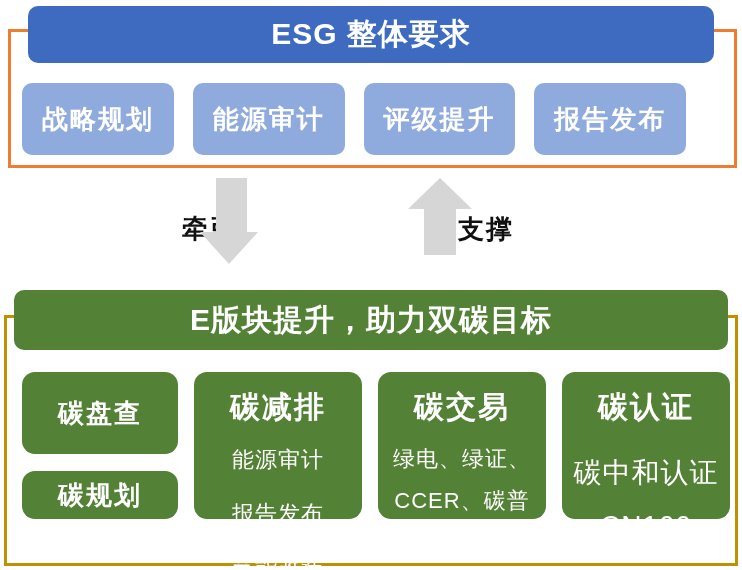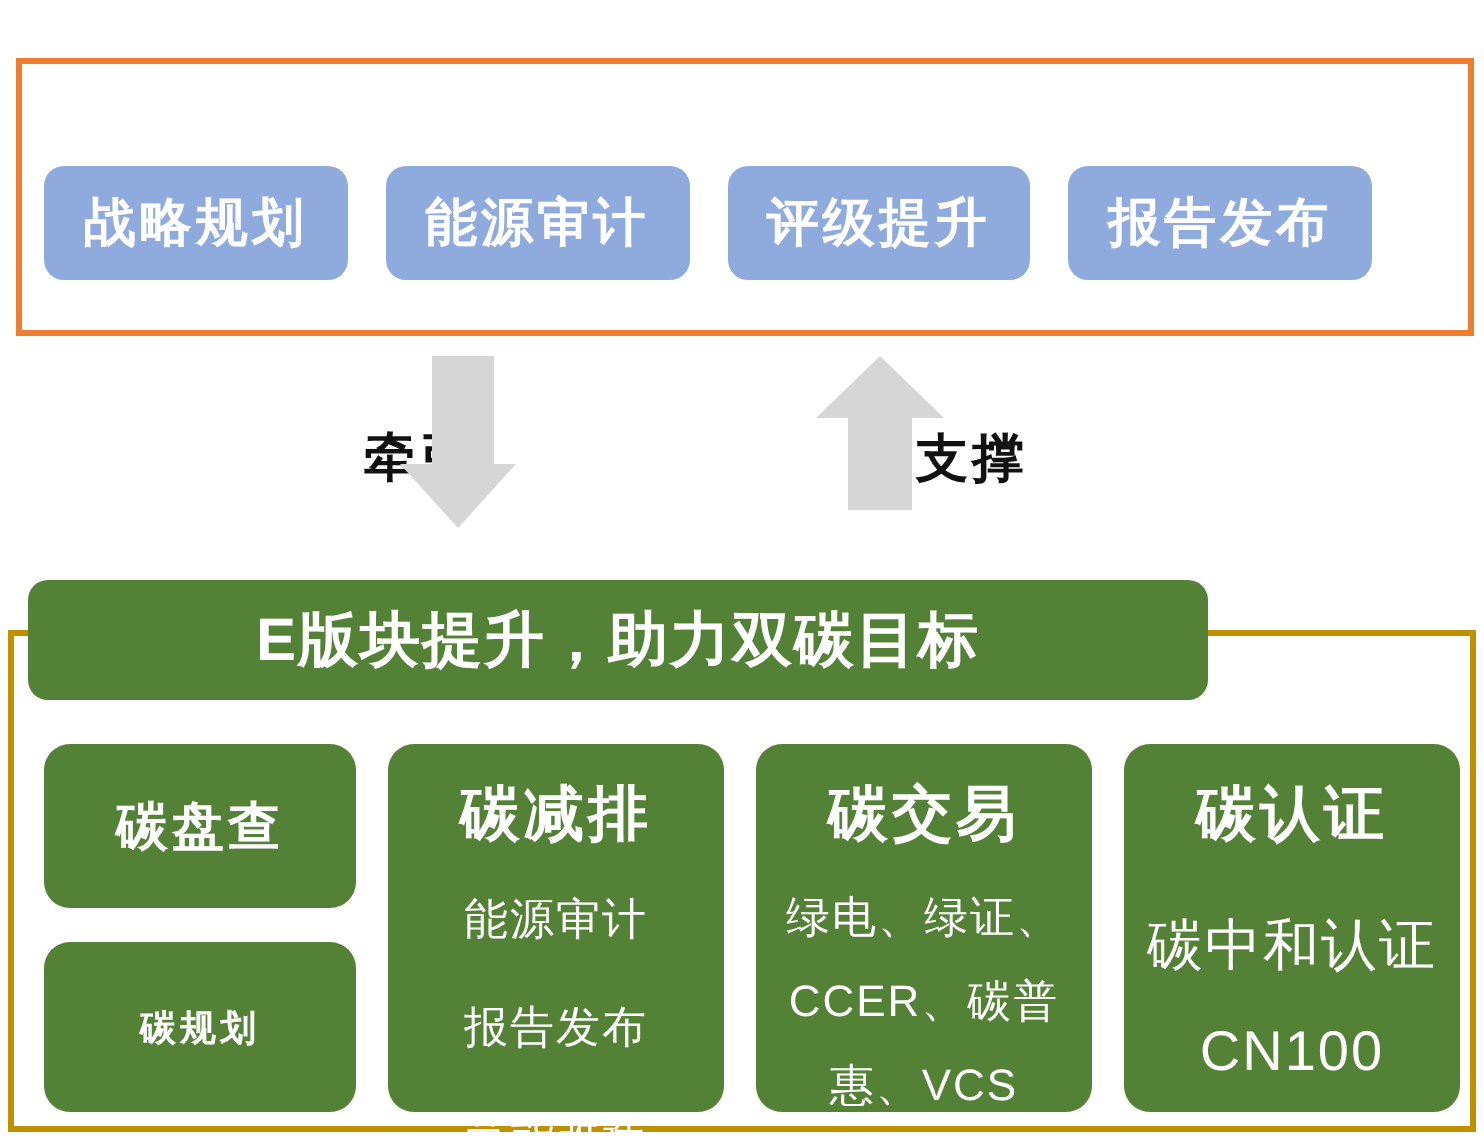--- a/index.html
+++ b/index.html
@@ -31,21 +31,21 @@
     border-radius: 10px;
     display: flex; align-items: center; justify-content: center;
     color: #ffffff;
     font-size: 30px;
     font-weight: bold;
     letter-spacing: 1px;
   }
   .top-items {
     position: absolute;
     left: 22px; top: 83px;
-    width: 664px; height: 57px;
+    width: 664px; height: 72px;
     display: flex;
     gap: 19px;
   }
   .top-item {
     flex: 1;
     background: #8FAADC;
     border-radius: 10px;
     display: flex; align-items: center; justify-content: center;
     color: #ffffff;
     font-size: 26px;
@@ -68,33 +68,33 @@
   .bottom-frame {
     position: absolute;
     left: 4px; top: 315px;
     width: 728px; height: 245px;
     border: 3px solid #BF9000;
     background: transparent;
   }
   .bottom-header {
     position: absolute;
     left: 14px; top: 290px;
-    width: 590px; height: 60px;
+    width: 714px; height: 60px;
     background: #538135;
     border-radius: 10px;
     display: flex; align-items: center; justify-content: center;
     color: #ffffff;
     font-size: 30px;
     font-weight: bold;
     letter-spacing: 1px;
   }
   .columns {
     position: absolute;
     left: 22px; top: 372px;
-    width: 708px; height: 184px;
+    width: 708px; height: 147px;
     display: flex;
     gap: 16px;
   }
   .col-stack {
     width: 156px;
     flex: 0 0 156px;
     display: flex;
     flex-direction: column;
   }
   .green-box {
@@ -105,21 +105,21 @@
   }
   .stack-box-top {
     height: 82px;
     display: flex; align-items: center; justify-content: center;
     font-size: 26px; font-weight: bold; letter-spacing: 2px;
   }
   .stack-box-bottom {
     flex: 1;
     margin-top: 17px;
     display: flex; align-items: center; justify-content: center;
-    font-size: 18px; font-weight: bold; letter-spacing: 2px;
+    font-size: 26px; font-weight: bold; letter-spacing: 2px;
   }
   .col-box {
     flex: 1;
     padding-top: 15px;
     box-sizing: border-box;
   }
   .box-title {
     font-size: 30px;
     font-weight: bold;
     letter-spacing: 2px;
@@ -148,20 +148,21 @@
     line-height: 1.9;
     letter-spacing: 1px;
   }
 </style>
 </head>
 <body>
 
 <div class="canvas">
 
   <div class="top-frame"></div>
+  <div class="top-header">ESG 整体要求</div>
   <div class="top-items">
     <div class="top-item">战略规划</div>
     <div class="top-item">能源审计</div>
     <div class="top-item">评级提升</div>
     <div class="top-item">报告发布</div>
   </div>
 
   <span class="arrow-label label-pull">牵引</span>
   <svg class="arrow-svg" style="left:200px; top:178px;" width="58" height="86" viewBox="0 0 58 86">
     <polygon points="16,0 47,0 47,54 58,54 29,86 0,54 16,54" fill="#D6D6D6"></polygon>

